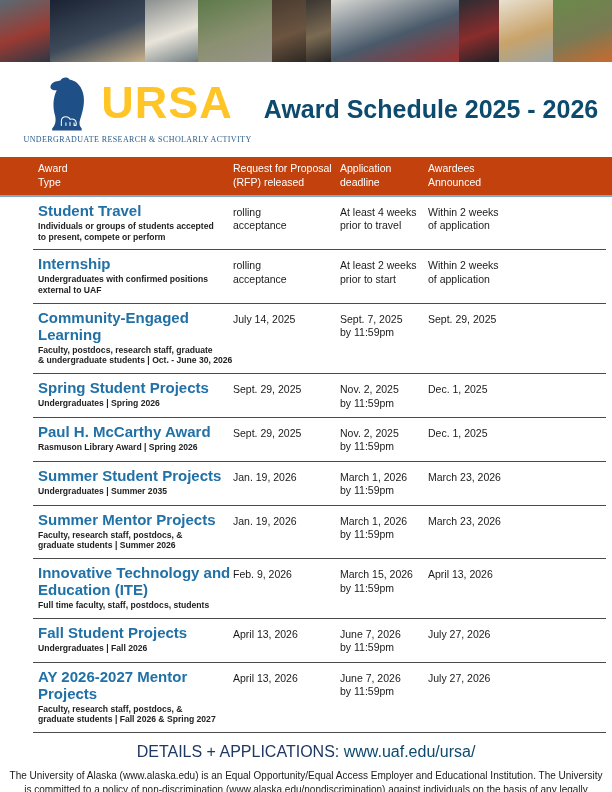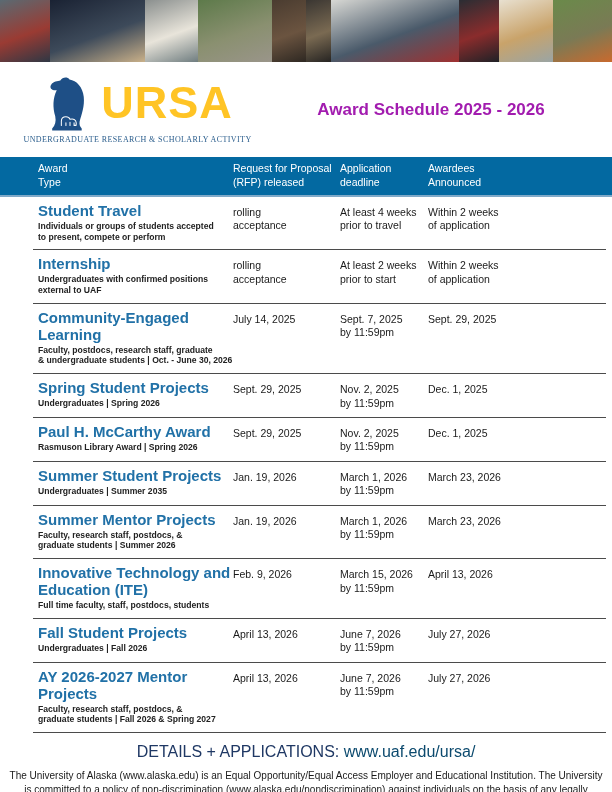--- a/index.html
+++ b/index.html
@@ -12,25 +12,25 @@
   .photo-strip { display:flex; width:612px; height:62px; border-bottom:1px solid #d8d8d8; }
   .photo-strip .tile { height:62px; }
 
   
   .masthead { height:95px; display:flex; align-items:center; }
   .logo-block { margin-left:35px; width:205px; display:flex; flex-direction:column; align-items:center; }
   .logo-row { display:flex; align-items:center; }
   .bear { width:56px; height:56px; margin-right:3px; }
   .ursa-word { font-size:45px; font-weight:800; color:#FFC425; letter-spacing:1px; line-height:0.95; }
   .tagline { margin-top:3px; font-family:"Liberation Serif", serif; font-variant:small-caps; font-size:8px; letter-spacing:0.4px; color:#2a5d8c; white-space:nowrap; }
-  .main-title { flex:1; text-align:center; font-size:17px; font-weight:bold; color:#a21caf; padding-left:10px; }
+  .main-title { flex:1; text-align:center; font-size:25px; font-weight:bold; color:#0c4a6e; padding-left:10px; }
 
   
   .grid { display:grid; grid-template-columns:200px 107px 88px 1fr; }
-  .band { background:#0369a1; height:40px; display:flex; align-items:center; border-bottom:2px solid #7fa9c8; }
+  .band { background:#c2410c; height:40px; display:flex; align-items:center; border-bottom:2px solid #7fa9c8; }
   .band .grid { width:100%; margin:0 6px 0 33px; }
   .band .hcell { color:#ffffff; font-size:10.5px; line-height:1.32; padding-left:0; }
   .band .hcell.first { padding-left:5px; }
   .tbody { }
   .trow { margin:0 6px 0 33px; border-bottom:1px solid #4b4b4b; padding:6px 0 7px 0; }
   .trow .c1 { padding-left:5px;font-weight:bold; }
   .rtitle { color:#2171A7; font-size:15px; line-height:1.13; }
   .rsub { color:#222222; font-size:8.6px; line-height:1.25; margin-top:1px; }
   .cell { color:#1a1a1a; font-size:10.5px; line-height:1.28; padding-top:3px; }
 

